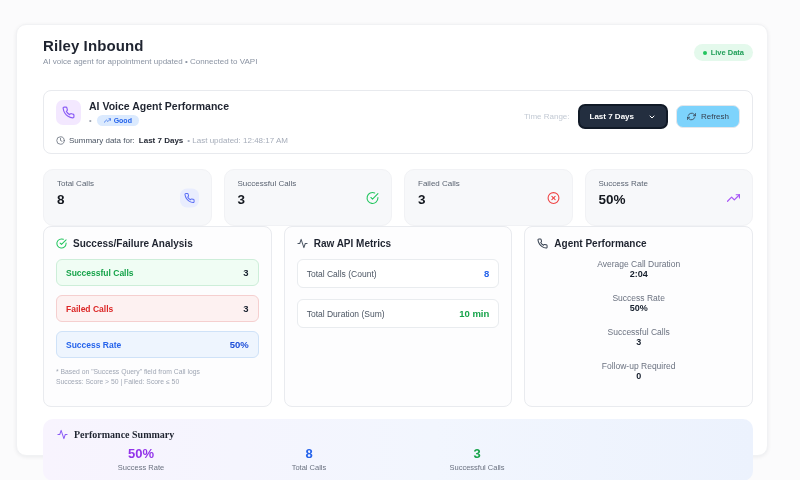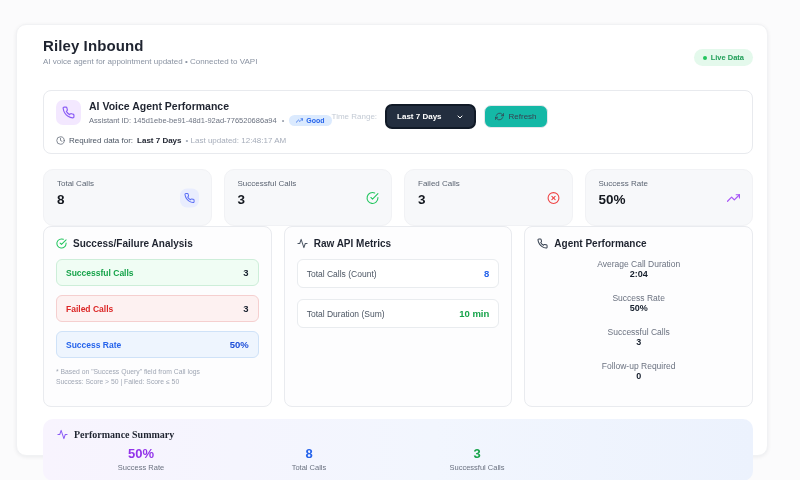--- a/index.html
+++ b/index.html
@@ -13,36 +13,36 @@
   svg { display:block; }
 
   .main-panel {
     position:absolute; left:16px; top:24px; width:752px; height:432px;
     background:#ffffff; border:1px solid #f1f2f4; border-radius:10px;
     box-shadow:0 1px 4px rgba(15,23,42,.07);
     padding:12px 14px 14px 26px;
   }
 
   
-  .page-header { display:flex; justify-content:space-between; align-items:flex-end; }
+  .page-header { display:flex; justify-content:space-between; align-items:center; }
   .page-title { font-size:15px; font-weight:bold; color:#1f2430; letter-spacing:.1px; }
   .page-subtitle { font-size:8px; color:#8a93a2; margin-top:3px; }
   .live-badge {
     display:inline-flex; align-items:center; gap:4px;
     background:#e4f9ec; color:#1e9e57; font-size:7.5px; font-weight:bold;
     padding:4px 9px; border-radius:999px; margin-top:2px;
   }
   .live-dot { width:4px; height:4px; border-radius:50%; background:#22c55e; }
 
   
   .agent-card {
     margin-top:24px; border:1px solid #e8eaee; border-radius:8px;
     padding:9px 12px 8px 12px; background:#fff;
   }
-  .agent-top { display:flex; justify-content:flex-start; align-items:flex-start; }
+  .agent-top { display:flex; justify-content:space-between; align-items:flex-start; }
   .agent-left { display:flex; gap:8px; }
   .agent-icon {
     width:25px; height:25px; border-radius:7px; background:#f3e8ff; color:#8b5cf6;
     display:flex; align-items:center; justify-content:center; flex:0 0 auto;
   }
   .agent-title { font-size:10.5px; font-weight:bold; color:#1f2430; }
   .agent-id-line { display:flex; align-items:center; gap:5px; margin-top:3px; }
   .agent-id { font-size:7.5px; color:#6b7280; }
   .id-sep { font-size:7.5px; color:#9ca3af; }
   .good-badge {
@@ -52,21 +52,21 @@
   }
   .agent-controls { display:flex; align-items:center; gap:8px; margin-top:4px; }
   .tr-label { font-size:8px; color:#c3cad4; }
   .tr-select {
     display:inline-flex; align-items:center; gap:14px; cursor:pointer;
     background:#232e3f; color:#ffffff; font-size:8px; font-weight:bold;
     padding:6px 10px; border-radius:7px; border:2px solid #111a27;
   }
   .refresh-btn {
     display:inline-flex; align-items:center; gap:5px; cursor:pointer;
-    background:#14b8a6; border:1px solid #e5e7eb; border-radius:7px;
+    background:#7dd3fc; border:1px solid #e5e7eb; border-radius:7px;
     font-size:8px; color:#374151; padding:6px 10px;
     font-family:"Liberation Sans", sans-serif;
   }
   .agent-showing { display:flex; align-items:center; gap:4px; margin-top:7px; font-size:8px; color:#4b5563; }
   .agent-showing b { color:#1f2430; }
   .showing-muted { color:#a6adba; }
 
   
   .stats-grid { display:grid; grid-template-columns:repeat(4,1fr); gap:12px; margin-top:15px; }
   .stat-card {
@@ -147,21 +147,20 @@
     <div class="agent-top">
       <div class="agent-left">
         <div class="agent-icon">
           <svg width="13" height="13" viewBox="0 0 24 24" fill="none" stroke="currentColor" stroke-width="2.2" stroke-linecap="round" stroke-linejoin="round">
               <path d="M22 16.92v3a2 2 0 0 1-2.18 2 19.79 19.79 0 0 1-8.63-3.07 19.5 19.5 0 0 1-6-6 19.79 19.79 0 0 1-3.07-8.67A2 2 0 0 1 4.11 2h3a2 2 0 0 1 2 1.72 12.84 12.84 0 0 0 .7 2.81 2 2 0 0 1-.45 2.11L8.09 9.91a16 16 0 0 0 6 6l1.27-1.27a2 2 0 0 1 2.11-.45 12.84 12.84 0 0 0 2.81.7A2 2 0 0 1 22 16.92z"></path>
             </svg>
         </div>
         <div>
           <div class="agent-title">AI Voice Agent Performance</div>
           <div class="agent-id-line">
-            <span class="agent-id">Assistant ID: 145d1ebe-be91-48d1-92ad-776520686a94</span>
             <span class="id-sep">•</span>
             <span class="good-badge">
               <svg width="7" height="7" viewBox="0 0 24 24" fill="none" stroke="currentColor" stroke-width="2.5" stroke-linecap="round" stroke-linejoin="round">
                   <polyline points="23 6 13.5 15.5 8.5 10.5 1 18"></polyline>
                   <polyline points="17 6 23 6 23 12"></polyline>
                 </svg>
               <span>Good</span>
             </span>
           </div>
         </div>
@@ -182,21 +181,21 @@
             </svg>
           <span>Refresh</span>
         </button>
       </div>
     </div>
     <div class="agent-showing">
       <svg width="9" height="9" viewBox="0 0 24 24" fill="none" stroke="#6b7280" stroke-width="2.2" stroke-linecap="round" stroke-linejoin="round">
           <circle cx="12" cy="12" r="10"></circle>
           <polyline points="12 6 12 12 16 14"></polyline>
         </svg>
-      <span>Required data for:</span>
+      <span>Summary data for:</span>
       <b>Last 7 Days</b>
       <span class="showing-muted">• Last updated: 12:48:17 AM</span>
     </div>
   </section>
 
   <section class="stats-grid">
     <div class="stat-card">
       <div class="stat-label">Total Calls</div>
       <div class="stat-value">8</div>
       <span class="stat-icon phone">

